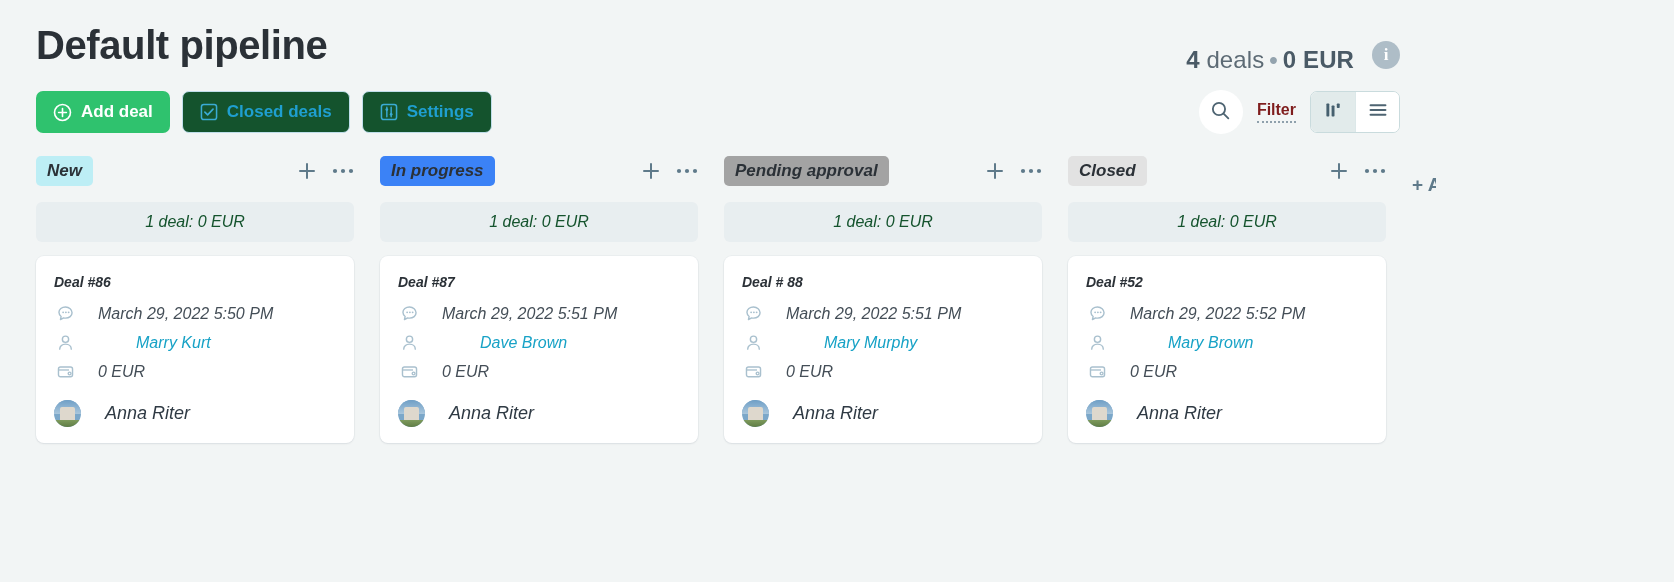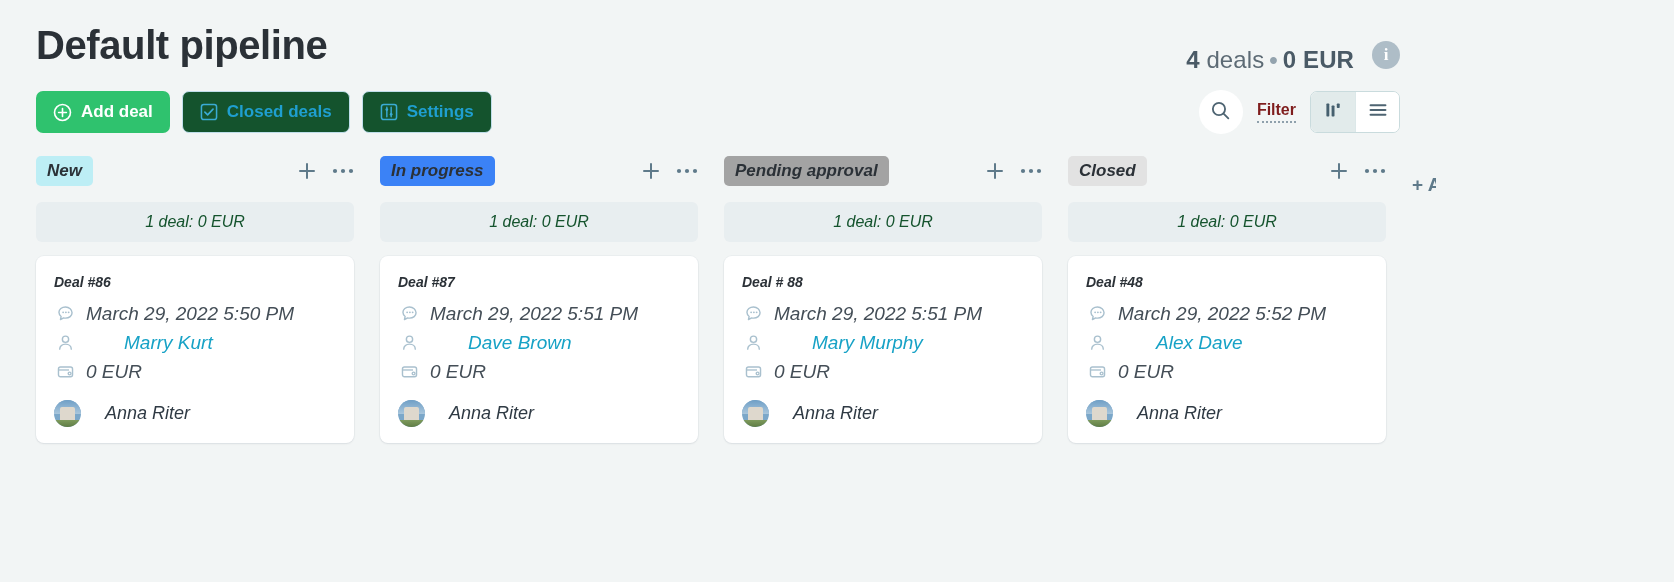--- a/index.html
+++ b/index.html
@@ -245,23 +245,23 @@
     font-size: 14px;
     font-weight: 700;
     color: #2b3137;
     margin-bottom: 9px;
     white-space: nowrap;
   }
 
   .deal-row {
     display: flex;
     align-items: center;
-    gap: 10px;
+    gap: 22px;
     height: 29px;
-    font-size: 19px;
+    font-size: 16px;
     color: #444e57;
     white-space: nowrap;
   }
 
   .deal-row .row-icon {
     width: 22px;
     flex: 0 0 22px;
     display: flex;
     align-items: center;
     justify-content: center;
@@ -602,40 +602,40 @@
             <svg width="22" height="8" viewBox="0 0 22 8" fill="none">
                 <circle cx="3" cy="4" r="2.1" fill="#5f7a8a"></circle>
                 <circle cx="11" cy="4" r="2.1" fill="#5f7a8a"></circle>
                 <circle cx="19" cy="4" r="2.1" fill="#5f7a8a"></circle>
               </svg>
           </span>
         </div>
       </div>
       <div class="stage-summary">1 deal: 0 EUR</div>
       <div class="deal-card">
-        <div class="deal-title">Deal #48</div>
+        <div class="deal-title">Deal #52</div>
         <div class="deal-row">
           <span class="row-icon">
             <svg width="19" height="19" viewBox="0 0 20 20" fill="none">
               <path d="M10 3.1c-3.9 0-6.9 2.5-6.9 5.7 0 1.7.9 3.2 2.3 4.3l-.7 3.3 3.3-1.7c.6.1 1.3.2 2 .2 3.9 0 6.9-2.5 6.9-5.7S13.9 3.1 10 3.1z" stroke="#a9c0ce" stroke-width="1.5" stroke-linejoin="round"></path>
               <circle cx="7.5" cy="8.8" r="0.95" fill="#a9c0ce"></circle>
                 <circle cx="10.4" cy="8.8" r="0.95" fill="#a9c0ce"></circle>
                 <circle cx="13.3" cy="8.8" r="0.95" fill="#a9c0ce"></circle>
             </svg>
           </span>
           <span class="row-text">March 29, 2022 5:52 PM</span>
         </div>
         <div class="deal-row contact">
           <span class="row-icon">
             <svg width="19" height="19" viewBox="0 0 20 20" fill="none">
               <circle cx="10" cy="6.6" r="3.3" stroke="#a9c0ce" stroke-width="1.5"></circle>
               <path d="M3.9 17c0-3.3 2.7-5.3 6.1-5.3s6.1 2 6.1 5.3" stroke="#a9c0ce" stroke-width="1.5" stroke-linecap="round"></path>
             </svg>
           </span>
-          <span class="row-text">Alex Dave</span>
+          <span class="row-text">Mary Brown</span>
         </div>
         <div class="deal-row">
           <span class="row-icon">
             <svg width="19" height="19" viewBox="0 0 20 20" fill="none">
               <rect x="2.6" y="5.2" width="14.8" height="10.4" rx="2.1" stroke="#a9c0ce" stroke-width="1.5"></rect>
               <path d="M2.6 8.4h11.1" stroke="#a9c0ce" stroke-width="1.4"></path>
               <circle cx="14.3" cy="12.1" r="1.5" stroke="#a9c0ce" stroke-width="1.4"></circle>
             </svg>
           </span>
           <span class="row-text">0 EUR</span>

